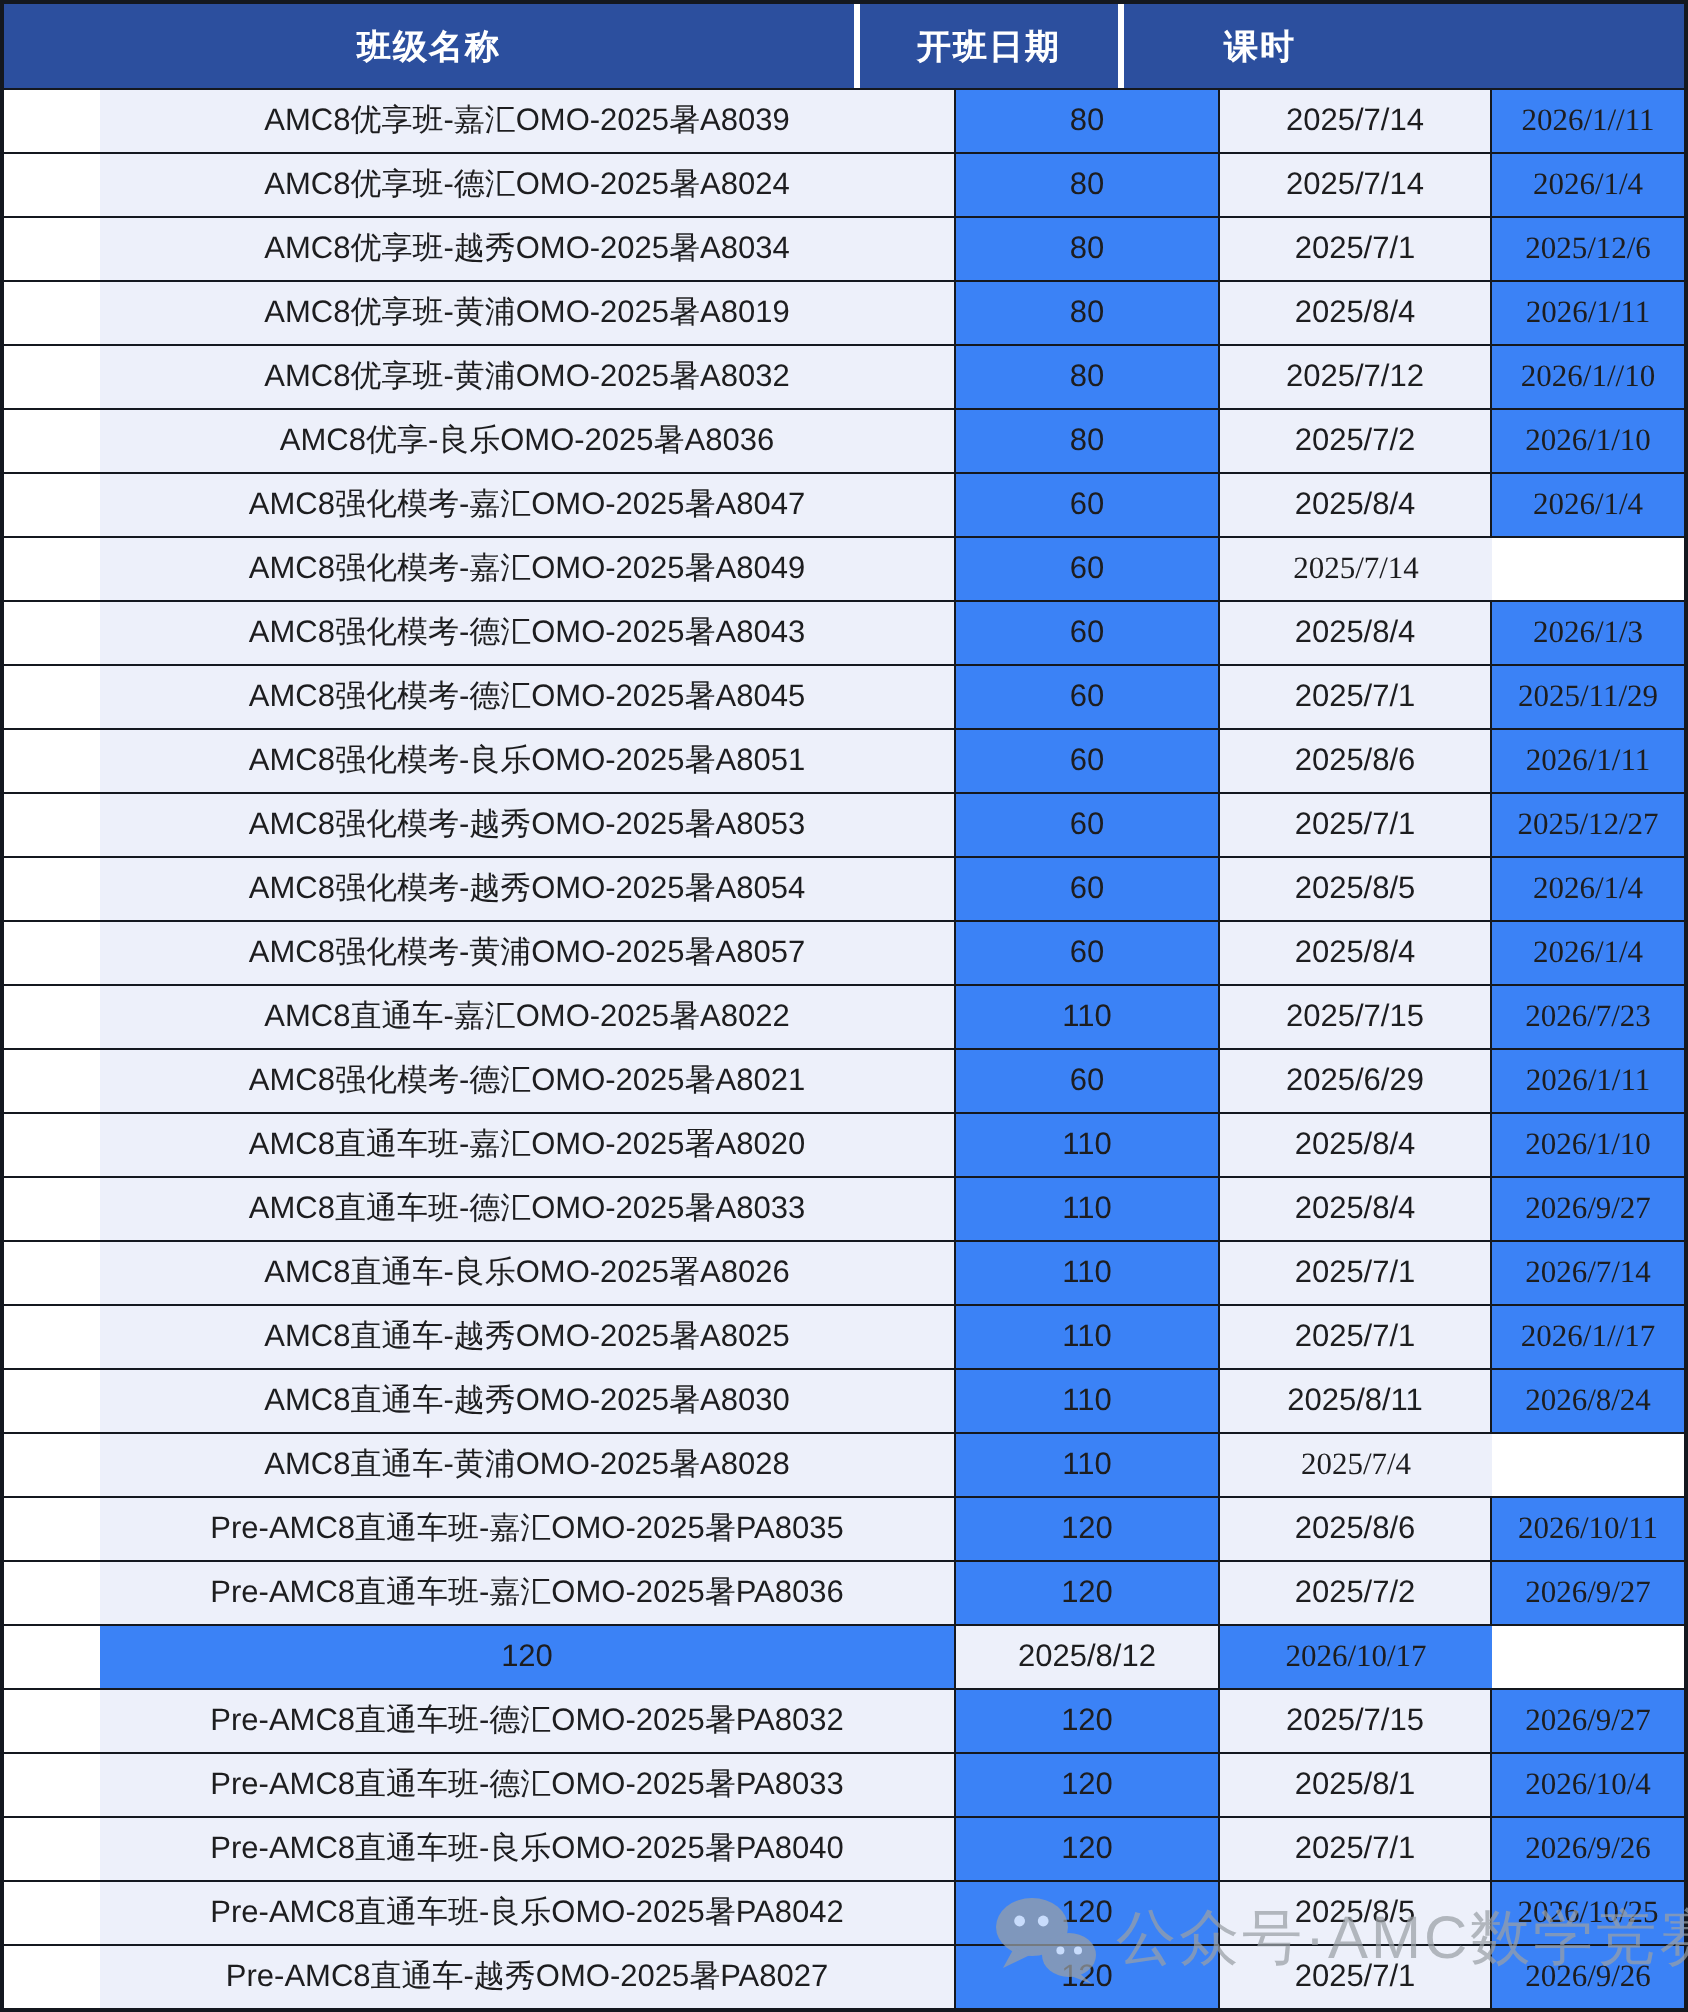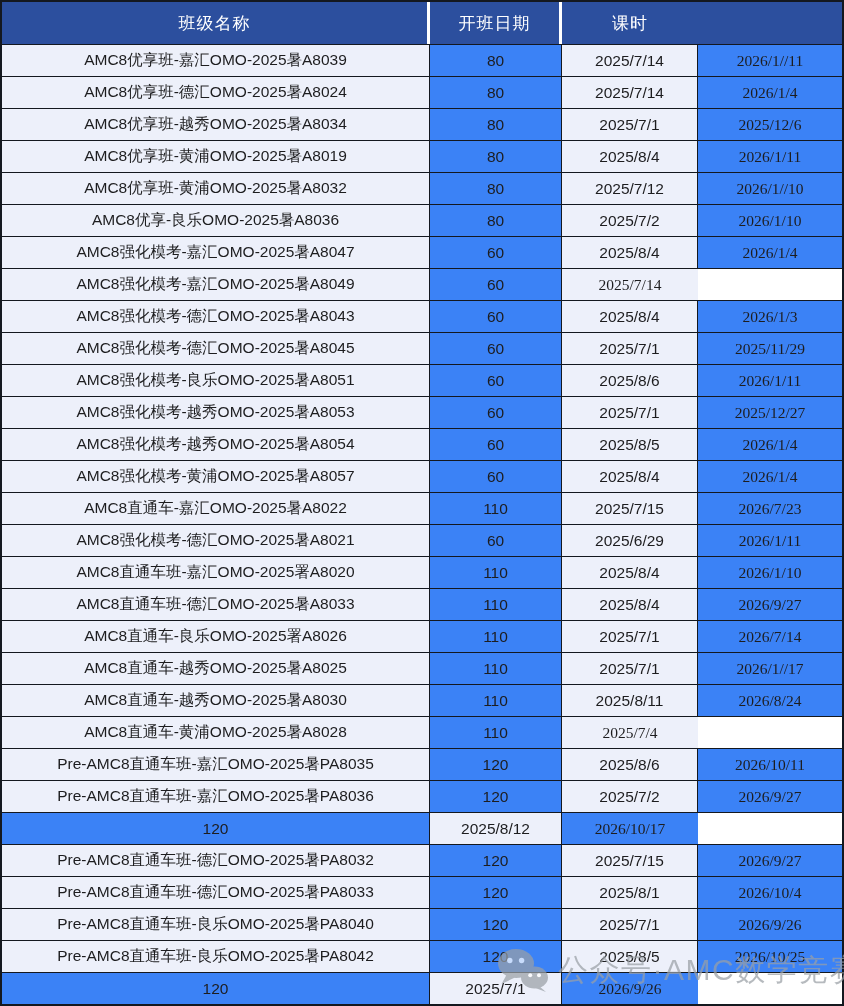--- a/index.html
+++ b/index.html
@@ -11,28 +11,29 @@
     position:absolute;left:0;top:0;width:844px;height:1006px;box-sizing:border-box;
     border:2px solid var(--border-dark,#14181f);
     display:flex;flex-direction:column;background:#fff;
   }
   .header-row{
     flex:0 0 42px;display:grid;grid-template-columns:428px 132px 136px 1fr;
     background:var(--header-bg,#2C4F9E);color:#ffffff;
   }
   .hcell{
     display:flex;align-items:center;justify-content:center;
-    font-size:17px;font-weight:normal;letter-spacing:1px;
+    font-size:17px;font-weight:bold;letter-spacing:1px;
     border-right:3px solid #ffffff;
   }
   .hcell:last-child{border-right:none;}
   .tbody{flex:1 1 auto;display:flex;flex-direction:column;}
   .row{
     flex:1 1 0;display:grid;grid-template-columns:428px 132px 136px 1fr;
     border-top:1px solid var(--border-dark,#14181f);
+    padding-left:48px;
   }
   .cell{
     display:flex;align-items:center;justify-content:center;
     font-size:15.5px;color:#1d1d1f;white-space:nowrap;overflow:hidden;
     border-right:1px solid var(--border-dark,#14181f);
   }
   .cell:last-child{border-right:none;font-family:Liberation Serif, serif;}
   .c1,.c3{background:var(--row-alt-bg,#EDF0FA);}
   .c2,.c4{background:#3b82f6;}
   .watermark{
@@ -250,20 +251,21 @@
   </div>
 
   <div class="row">
     <div class="cell c1">Pre-AMC8直通车班-良乐OMO-2025暑PA8042</div>
     <div class="cell c2">120</div>
     <div class="cell c3">2025/8/5</div>
     <div class="cell c4">2026/10/25</div>
   </div>
 
   <div class="row">
+    <div class="cell c1">Pre-AMC8直通车-越秀OMO-2025暑PA8027</div>
     <div class="cell c2">120</div>
     <div class="cell c3">2025/7/1</div>
     <div class="cell c4">2026/9/26</div>
   </div>
 </div>
 </div>
 
 <div class="watermark">
   <svg viewBox="0 0 52 44" aria-hidden="true">
     <g fill="currentColor">

